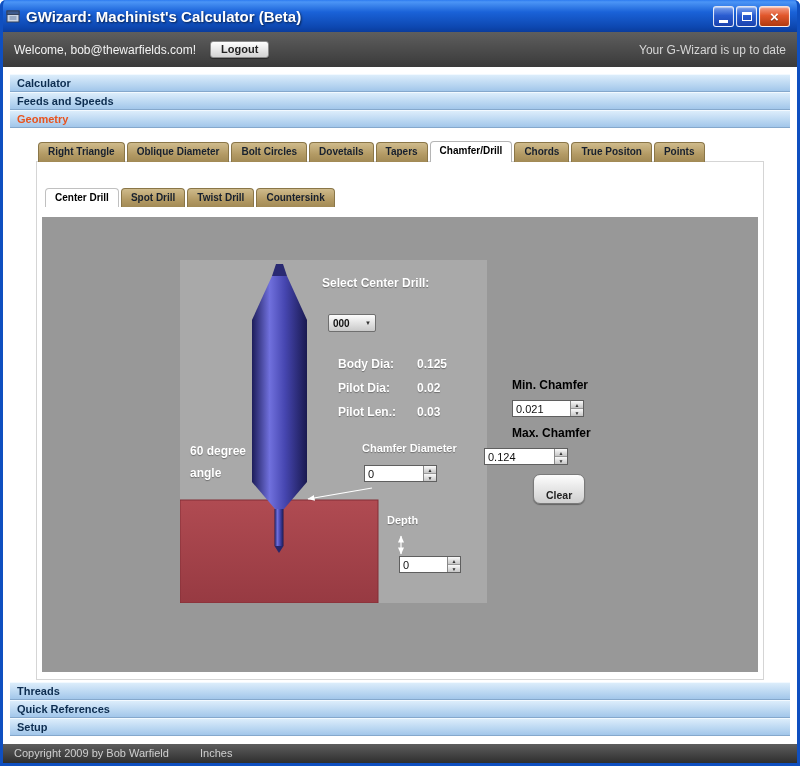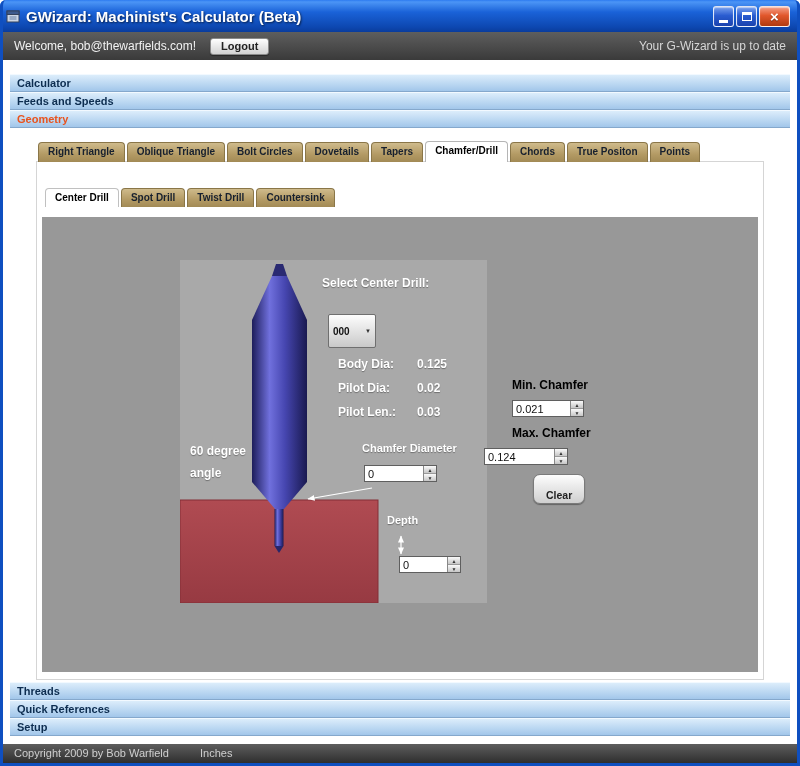--- a/index.html
+++ b/index.html
@@ -17,21 +17,21 @@
   .winbtn { height:21px; border:1px solid rgba(255,255,255,.85); border-radius:3px;
     display:flex; align-items:center; justify-content:center; cursor:pointer;
     box-shadow:inset 0 1px 1px rgba(255,255,255,.5); }
   .winbtn.minmax { width:21px; background:linear-gradient(to bottom,#7aa2ee 0%,#2a5cd0 45%,#1a42ae 100%); }
   .winbtn.close { width:31px; background:linear-gradient(to bottom,#f5a088 0%,#e1572c 45%,#b03a10 100%); }
   .icon-min { width:9px; height:3px; background:#fff; margin-top:10px; }
   .icon-max { width:10px; height:9px; border:1px solid #fff; border-top:3px solid #fff; background:transparent; }
   .icon-close { color:#fff; font-size:15px; font-weight:bold; line-height:1; text-shadow:0 1px 1px rgba(0,0,0,.4); }
 
   
-  .appheader { position:absolute; left:3px; right:3px; top:32px; height:28px;
+  .appheader { position:absolute; left:3px; right:3px; top:32px; height:35px;
     background:linear-gradient(to bottom,#5e5e5e,#3a3a3a); display:flex; align-items:center; padding:0 11px; }
   .welcome { color:#f2f2f2; font-size:12px; }
   .logout-btn { margin-left:14px; font-family:inherit; font-size:11px; font-weight:bold; color:#222;
     background:linear-gradient(to bottom,#fefefe,#d2d2d2); border:1px solid #8a8a8a; border-radius:3px;
     padding:1px 10px 2px; cursor:pointer; box-shadow:0 1px 1px rgba(0,0,0,.4); }
   .update-status { margin-left:auto; color:#d6d6d6; font-size:12px; }
 
   
   .acc { position:absolute; left:10px; right:10px; height:18px; line-height:17px;
     background:linear-gradient(to bottom,#dcedfb 0%,#bcd8f2 55%,#a2c6ea 100%);
@@ -58,21 +58,21 @@
   .illus svg { position:absolute; left:0; top:0; }
 
   .wlabel { position:absolute; color:#fff; font-weight:bold; font-size:12px;
     text-shadow:0 1px 1px rgba(0,0,0,.35); white-space:nowrap; }
   .wlabel.small { font-size:11px; }
   .blabel { position:absolute; color:#000; font-weight:bold; font-size:12px; white-space:nowrap; }
 
   
   .dropdown { position:absolute; height:14px; display:flex; align-items:center; justify-content:space-between;
     background:linear-gradient(to bottom,#fdfdfd,#c9c9c9); border:1px solid #6f6f6f; border-radius:2px;
-    padding:16px 4px; font-size:10px; font-weight:bold; color:#111; cursor:pointer; }
+    padding:8px 4px; font-size:10px; font-weight:bold; color:#111; cursor:pointer; }
   .dd-arrow { font-size:6px; color:#333; margin-left:6px; }
 
   
   .stepper { position:absolute; height:17px; display:flex; background:#fff; border:1px solid #5f5f5f; }
   .stepper input { flex:1; min-width:0; border:none; outline:none; font-family:inherit; font-size:11px;
     padding:0 3px; color:#111; background:#fff; }
   .stepper-btns { width:13px; display:flex; flex-direction:column; border-left:1px solid #888; }
   .stepper-btn { flex:1; display:flex; align-items:center; justify-content:center;
     background:linear-gradient(to bottom,#fafafa,#c6c6c6); font-size:5px; color:#333; cursor:pointer; }
   .stepper-btn + .stepper-btn { border-top:1px solid #999; }
@@ -116,21 +116,21 @@
     <button class="logout-btn">Logout</button>
     <span class="update-status">Your G-Wizard is up to date</span>
   </div>
 
   <div class="acc" style="top:74px">Calculator</div>
   <div class="acc" style="top:92px">Feeds and Speeds</div>
   <div class="acc acc-active" style="top:110px">Geometry</div>
 
   <div class="tabrow">
     <div class="tab">Right Triangle</div>
-    <div class="tab">Oblique Triangle</div>
+    <div class="tab">Oblique Diameter</div>
     <div class="tab">Bolt Circles</div>
     <div class="tab">Dovetails</div>
     <div class="tab">Tapers</div>
     <div class="tab active">Chamfer/Drill</div>
     <div class="tab">Chords</div>
     <div class="tab">True Positon</div>
     <div class="tab">Points</div>
   </div>
 
   <div class="tabpanel">

